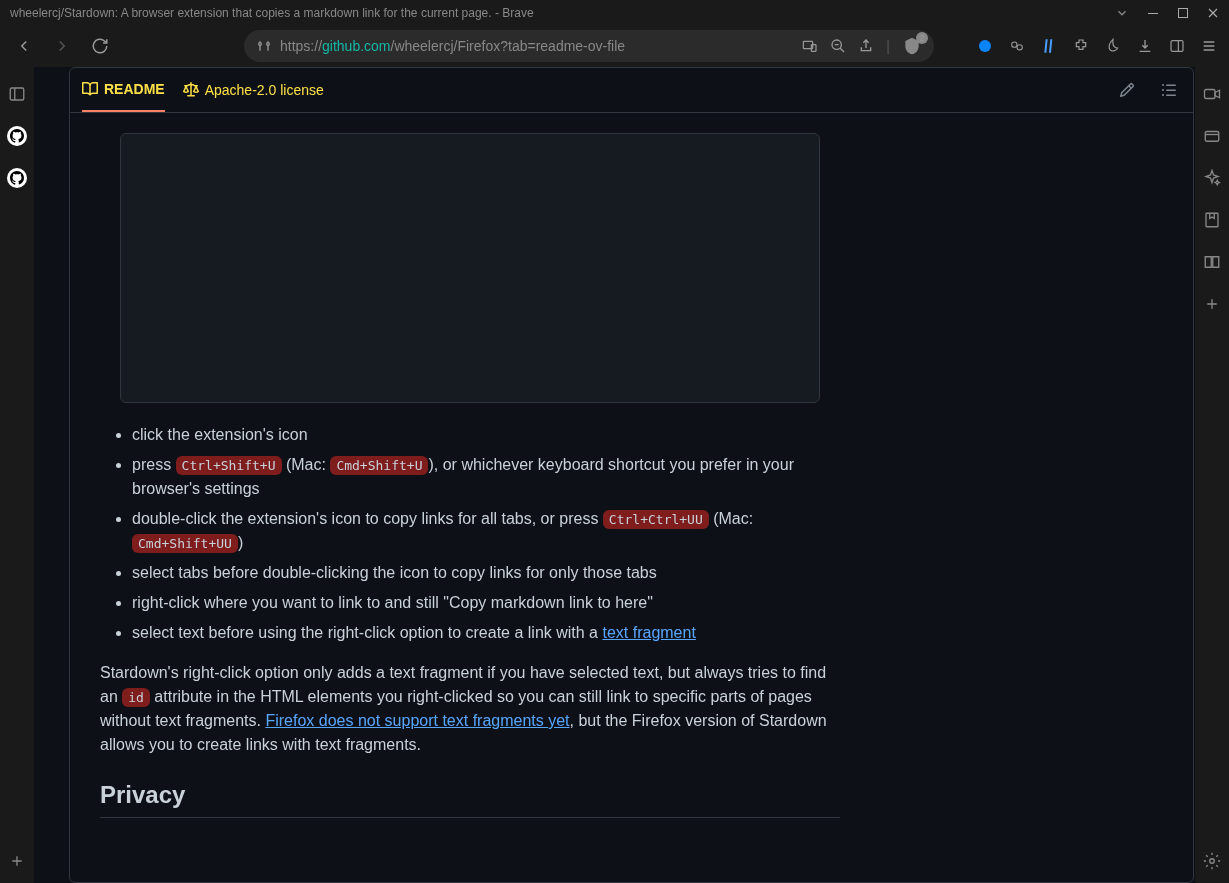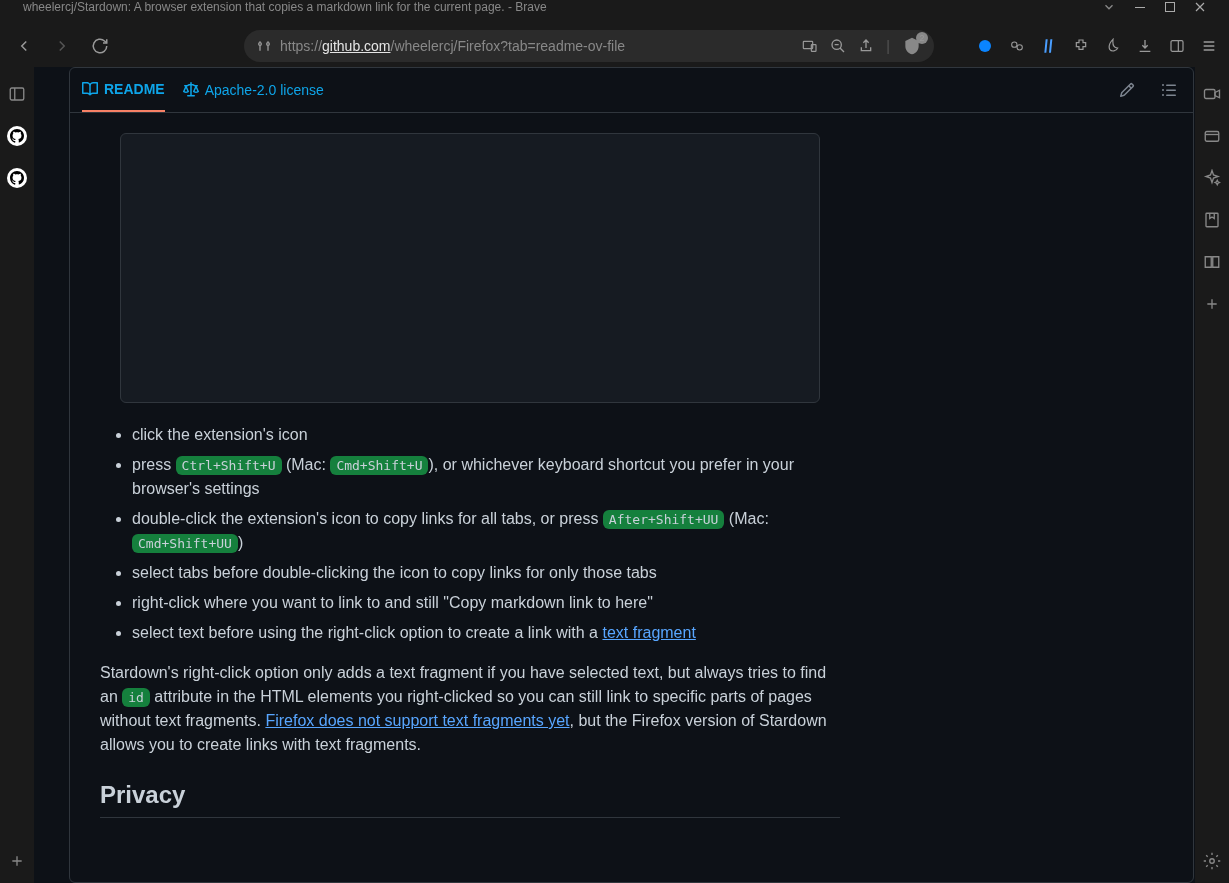--- a/index.html
+++ b/index.html
@@ -9,22 +9,22 @@
   color: #c9d1d9;
   width: 1229px;
   height: 883px;
   overflow: hidden;
   position: relative;
 }
 .titlebar {
   height: 25px;
   background: #1a1a1a;
   display: flex;
-  align-items: flex-start;
-  padding: 0 23px;
+  align-items: center;
+  padding: 0 10px;
   color: #888;
   font-size: 12px;
 }
 .titlebar-text { flex: 1; }
 .titlebar-controls { display: flex; gap: 18px; align-items: center; }
 .titlebar-controls span { cursor: pointer; color: #aaa; }
 .toolbar {
   height: 42px;
   background: #1a1a1a;
   display: flex;
@@ -46,21 +46,21 @@
   background: #2b2b2b;
   border-radius: 16px;
   display: flex;
   align-items: center;
   padding: 0 12px;
   gap: 8px;
   color: #ccc;
   font-size: 14px;
 }
 .url-text { flex: 1; white-space: nowrap; overflow: hidden; }
-.url-text .host { color: #e5e5e5; text-decoration: underline; }
+.url-text .host { color: #14b8a6; }
 .url-text .path { color: #888; }
 .url-icons { display: flex; gap: 12px; align-items: center; }
 .url-icons span { color: #999; cursor: pointer; }
 .brave-shield {
   width: 20px; height: 20px;
   position: relative;
 }
 .brave-badge {
   position: absolute;
   top: -4px; right: -6px;
@@ -143,21 +143,21 @@
   border-bottom: 1px solid #30363d;
   display: flex;
   align-items: center;
   padding: 0 12px;
   gap: 18px;
 }
 .tab {
   display: flex;
   align-items: center;
   gap: 6px;
-  color: #0ea5e9;
+  color: #fde047;
   font-size: 14px;
   height: 44px;
   cursor: pointer;
 }
 .tab.active {
   font-weight: 600;
   border-bottom: 2px solid #f78166;
 }
 .tab-spacer { flex: 1; }
 .tab-action {
@@ -187,21 +187,21 @@
 .readme-body ul {
   margin-bottom: 16px;
   padding-left: 32px;
 }
 .readme-body li {
   margin-bottom: 6px;
   font-size: 16px;
   line-height: 1.5;
 }
 code {
-  background: #15803d;
+  background: #7f1d1d;
   padding: 2px 6px;
   border-radius: 6px;
   font-family: ui-monospace, SFMono-Regular, Menlo, monospace;
   font-size: 13px;
 }
 a { color: #58a6ff; text-decoration: none; }
 a.underlined { text-decoration: underline; }
 h2 {
   font-size: 24px;
   font-weight: 600;
@@ -403,21 +403,21 @@
           </div>
       </div>
 
       <div class="readme-body">
         <div class="image-placeholder"></div>
 
 
         <ul>
           <li>click the extension's icon</li>
           <li><span>press </span><code>Ctrl+Shift+U</code><span> (Mac: </span><code>Cmd+Shift+U</code><span>), or whichever keyboard shortcut you prefer in your browser's settings</span></li>
-          <li><span>double-click the extension's icon to copy links for all tabs, or press </span><code>After+Shift+UU</code><span> (Mac: </span><code>Cmd+Shift+UU</code><span>)</span></li>
+          <li><span>double-click the extension's icon to copy links for all tabs, or press </span><code>Ctrl+Ctrl+UU</code><span> (Mac: </span><code>Cmd+Shift+UU</code><span>)</span></li>
           <li>select tabs before double-clicking the icon to copy links for only those tabs</li>
           <li>right-click where you want to link to and still "Copy markdown link to here"</li>
           <li><span>select text before using the right-click option to create a link with a </span><a href="#" class="underlined">text fragment</a></li>
         </ul>
 
         <p><span>Stardown's right-click option only adds a text fragment if you have selected text, but always tries to find an </span><code>id</code><span> attribute in the HTML elements you right-clicked so you can still link to specific parts of pages without text fragments. </span><a href="#" class="underlined">Firefox does not support text fragments yet</a><span>, but the Firefox version of Stardown allows you to create links with text fragments.</span></p>
 
 
         <h2>Privacy</h2>
 

